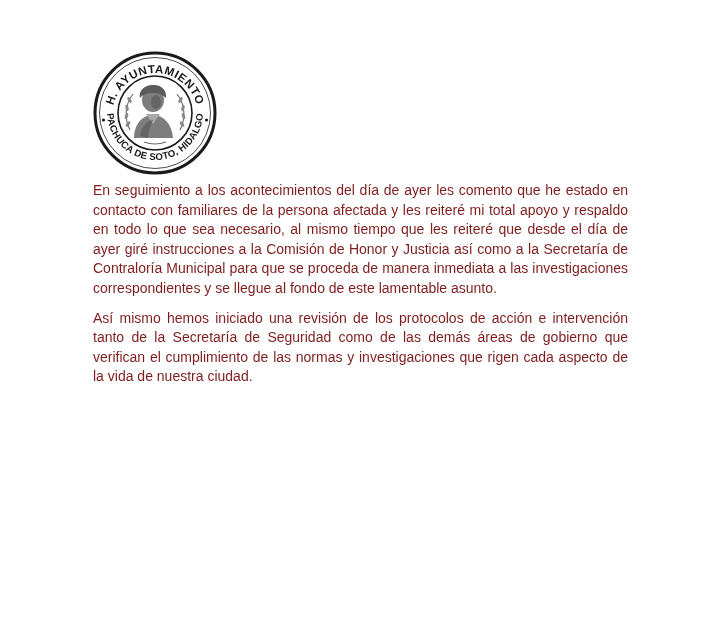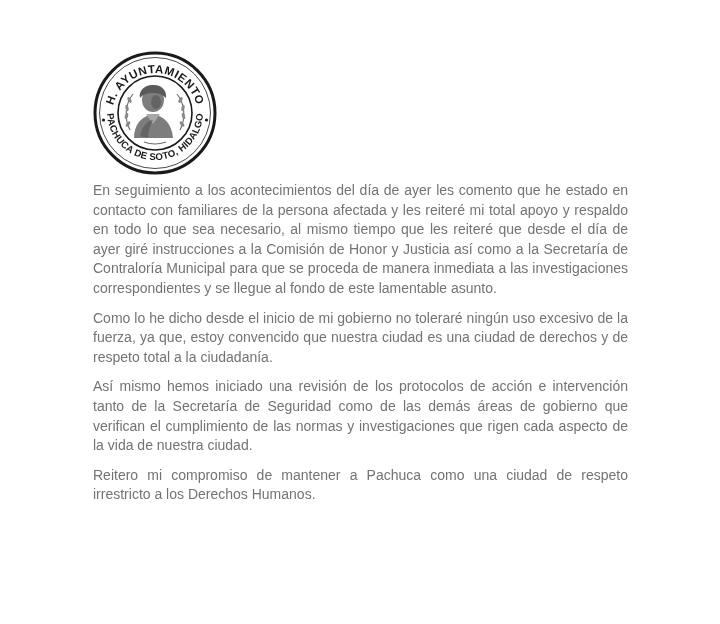--- a/index.html
+++ b/index.html
@@ -38,21 +38,21 @@
       white-space: nowrap;
       letter-spacing: 0.05px;
     }
     .body-text {
       position: absolute;
       left: 93px;
       top: 181px;
       width: 535px;
       font-size: 14px;
       line-height: 19.6px;
-      color: #737373;
+      color: #7f1d1d;
     }
     .body-text p {
       margin: 0 0 10px 0;
       text-align: justify;
       text-justify: inter-word;
     }
   </style>
 </head>
 <body>
 
@@ -106,18 +106,16 @@
         <path d="M 48,86 C 50,76 56,70 61,70 C 58,76 56,82 56,88 Z"></path>
       </g>
 
       <path d="M 52,92 Q 63,96 74,92" fill="none" stroke="#6a6a6a" stroke-width="1.2"></path>
     </svg>
   </div>
 
 
   <div class="body-text">
     <p>En seguimiento a los acontecimientos del día de ayer les comento que he estado en contacto con familiares de la persona afectada y les reiteré mi total apoyo y respaldo en todo lo que sea necesario, al mismo tiempo que les reiteré que desde el día de ayer giré instrucciones a la Comisión de Honor y Justicia así como a la Secretaría de Contraloría Municipal para que se proceda de manera inmediata a las investigaciones correspondientes y se llegue al fondo de este lamentable asunto.</p>
-    <p>Como lo he dicho desde el inicio de mi gobierno no toleraré ningún uso excesivo de la fuerza, ya que, estoy convencido que nuestra ciudad es una ciudad de derechos y de respeto total a la ciudadanía.</p>
     <p>Así mismo hemos iniciado una revisión de los protocolos de acción e intervención tanto de la Secretaría de Seguridad como de las demás áreas de gobierno que verifican el cumplimiento de las normas y investigaciones que rigen cada aspecto de la vida de nuestra ciudad.</p>
-    <p>Reitero mi compromiso de mantener a Pachuca como una ciudad de respeto irrestricto a los Derechos Humanos.</p>
   </div>
 
 </div>
 
 </body></html>

